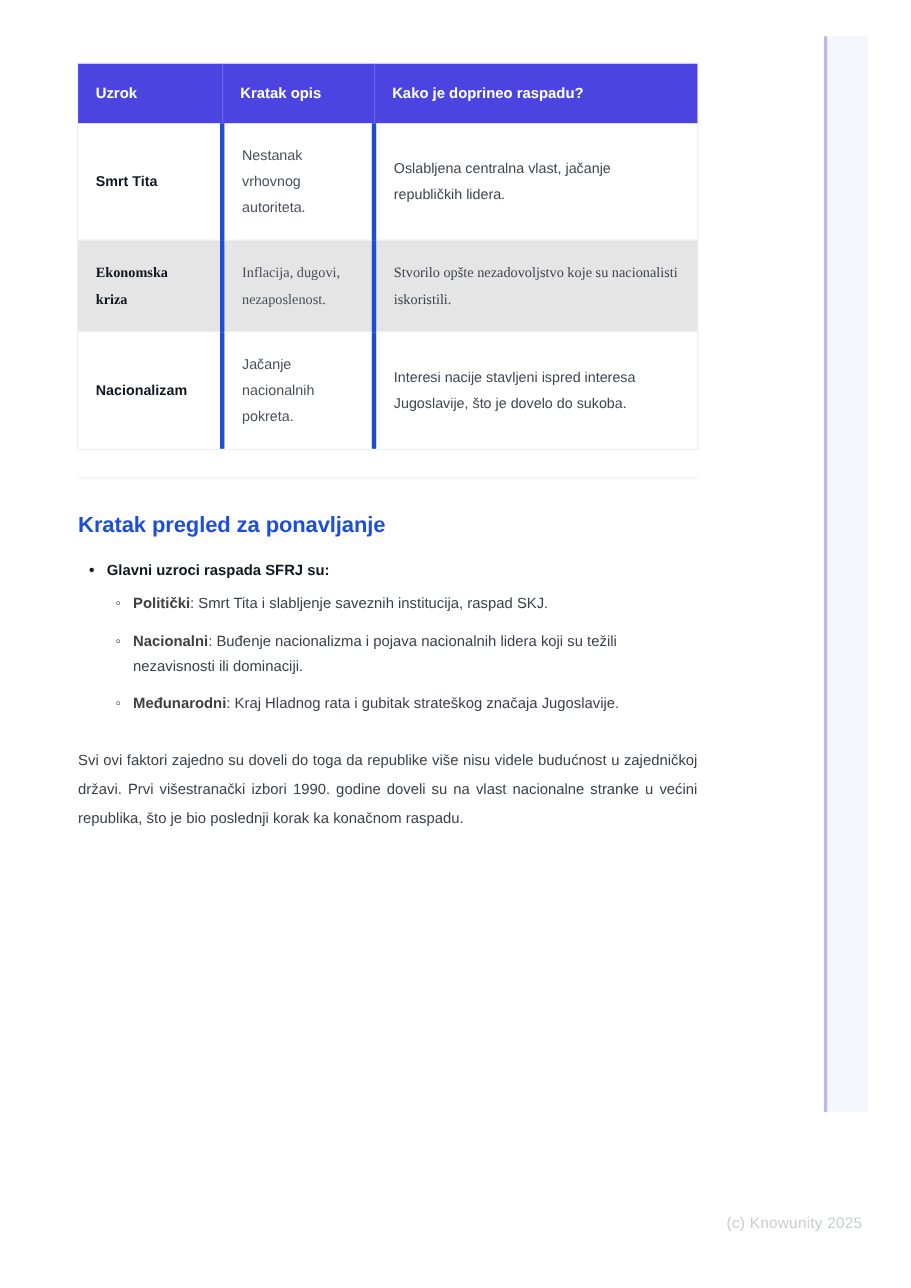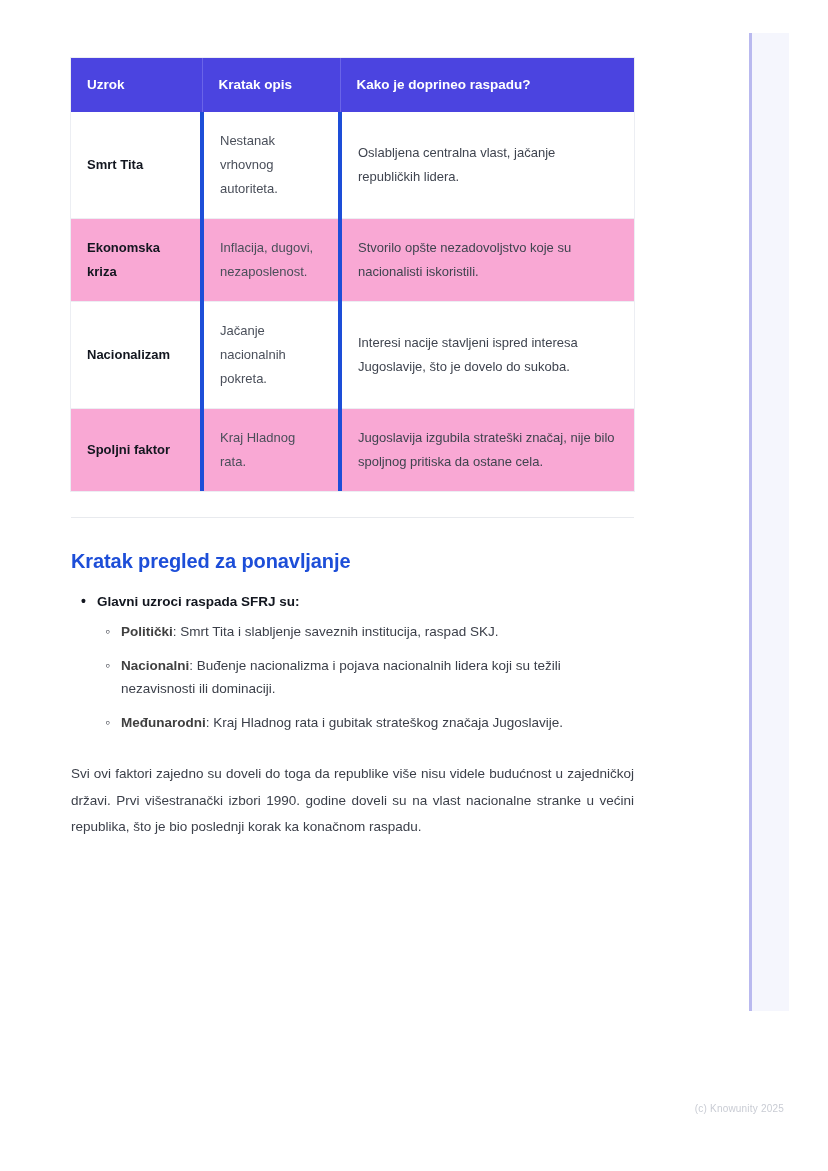--- a/index.html
+++ b/index.html
@@ -65,21 +65,21 @@
     border-right: 4px solid #1d4ed8;
     border-bottom: 1px solid #eceef3;
     padding: 17px 16px;
     vertical-align: middle;
     font-size: 13px;
     line-height: 1.85;
     color: #3b3f49;
   }
   .cause-table tbody td:last-child { border-right: none; }
   .cause-table tbody tr:last-child td { border-bottom: none; }
-  .cause-table tbody tr.alt td { background: #f9a8d4; }
+  .cause-table tbody tr.alt td { background: #e5e5e5; font-family: Liberation Serif, serif; }
   .cause-table tbody td.cause-name {
     font-weight: bold;
     color: #12161f;
   }
   .cause-table tbody td.cause-desc { color: #4a4f5a; }
   .cause-table tbody td.cause-effect { color: #3f444f; }
 
   
   .divider {
     margin-top: 26px;
@@ -155,21 +155,21 @@
     color: #3b3f49;
     text-align: justify;
     width: 563px;
   }
 
   
   .footer-copyright {
     position: absolute;
     right: 44px;
     top: 1103px;
-    font-size: 10px;
+    font-size: 14px;
     color: #c9ccd4;
     letter-spacing: 0.2px;
   }
 </style>
 </head>
 <body>
 
 <div class="side-panel"></div>
 
 <div class="page">
@@ -196,25 +196,20 @@
       <tr class="alt">
         <td class="cause-name">Ekonomska kriza</td>
         <td class="cause-desc">Inflacija, dugovi, nezaposlenost.</td>
         <td class="cause-effect">Stvorilo opšte nezadovoljstvo koje su nacionalisti iskoristili.</td>
       </tr>
       <tr>
         <td class="cause-name">Nacionalizam</td>
         <td class="cause-desc">Jačanje nacionalnih pokreta.</td>
         <td class="cause-effect">Interesi nacije stavljeni ispred interesa Jugoslavije, što je dovelo do sukoba.</td>
       </tr>
-      <tr class="alt">
-        <td class="cause-name">Spoljni faktor</td>
-        <td class="cause-desc">Kraj Hladnog rata.</td>
-        <td class="cause-effect">Jugoslavija izgubila strateški značaj, nije bilo spoljnog pritiska da ostane cela.</td>
-      </tr>
     </tbody>
   </table>
 
   <div class="divider"></div>
 
   <h2 class="section-heading">Kratak pregled za ponavljanje</h2>
 
   <ul class="outer">
     <li>
       <span>Glavni uzroci raspada SFRJ su:</span>

